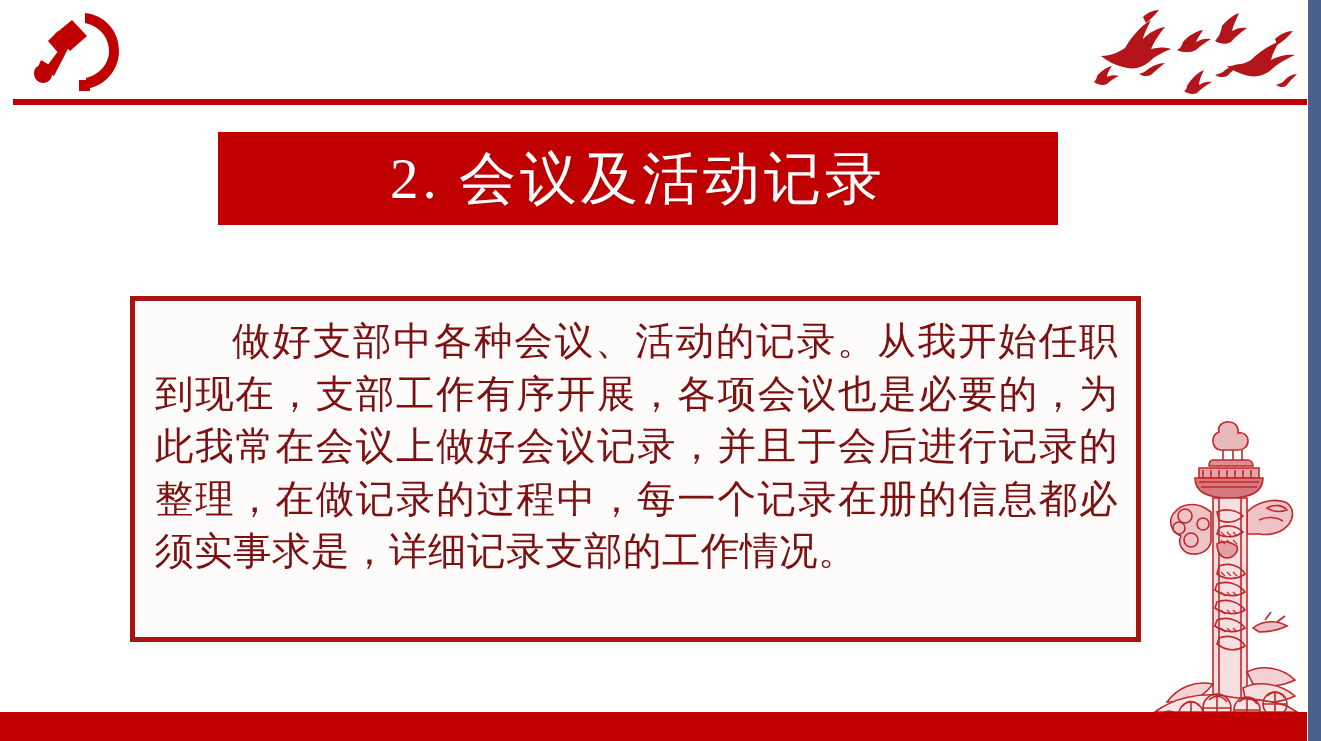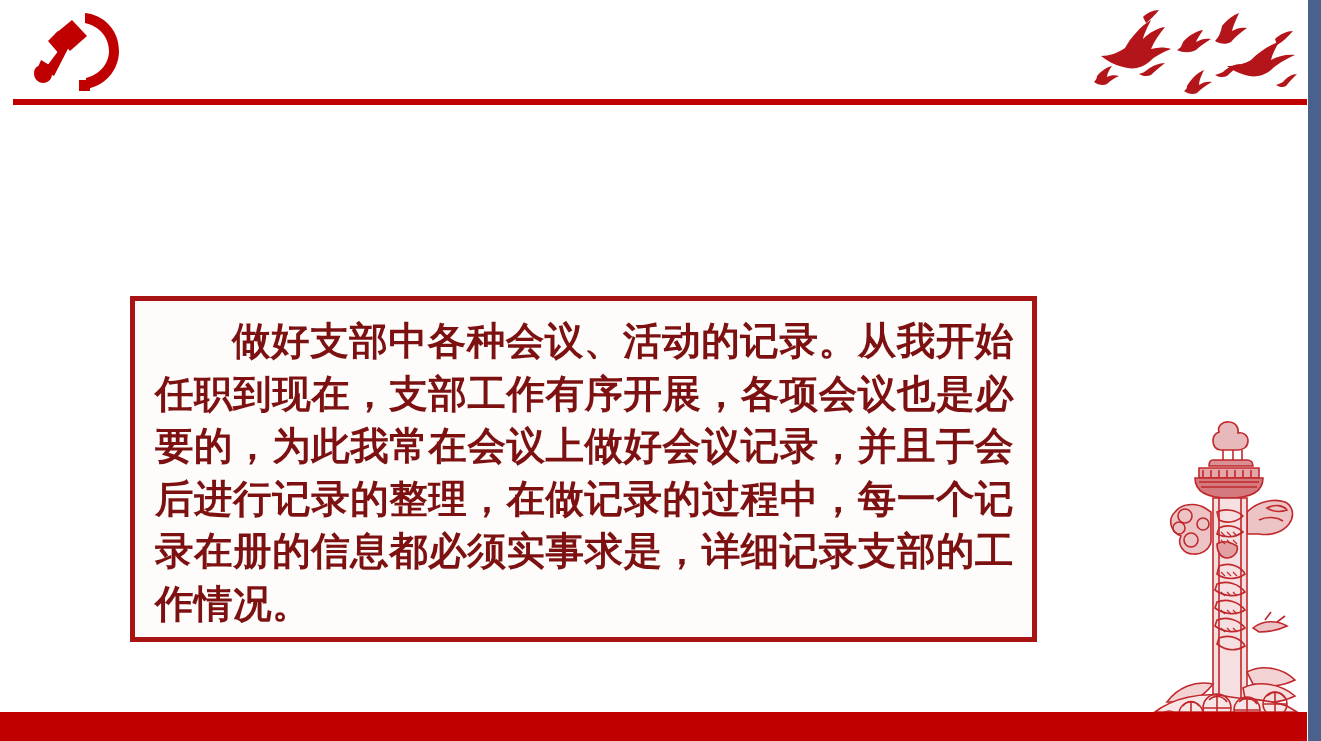--- a/index.html
+++ b/index.html
@@ -91,27 +91,26 @@
     white-space: nowrap;
     font-family: "Liberation Serif", "DejaVu Serif", serif;
     text-shadow: 1px 1px 0 rgba(120,0,0,.35);
   }
 
   
   .body-box {
     position: absolute;
     left: 130px;
     top: 296px;
-    width: 907px;
+    width: 1011px;
     height: 346px;
     box-sizing: border-box;
     border: 5px solid #a81414;
     background: #fdfcfa;
     z-index: 20;
-    font-weight: bold;
   }
   .body-text {
     margin: 0;
     padding: 14px 18px 0 20px;
     color: #7d1111;
     font-size: 38.5px;
     line-height: 52.5px;
     text-align: justify;
     text-justify: inter-ideograph;
     text-indent: 2em;
@@ -199,20 +198,23 @@
 
         <path d="M144 68 C149 63 156 60 162 60 C157 64 152 68 148 72 C144 74 139 73 136 71
                  C139 70 142 69 144 68 Z"></path>
 
         <path d="M204 78 C208 73 213 70 218 70 C214 74 210 78 207 82 C204 84 200 83 197 81
                  C200 80 202 79 204 78 Z"></path>
       </g>
     </svg>
   </div>
 
+  <div class="title-banner">
+    <span class="title-text">2. 会议及活动记录</span>
+  </div>
 
   <div class="body-box">
     <p class="body-text">做好支部中各种会议、活动的记录。从我开始任职到现在，支部工作有序开展，各项会议也是必要的，为此我常在会议上做好会议记录，并且于会后进行记录的整理，在做记录的过程中，每一个记录在册的信息都必须实事求是，详细记录支部的工作情况。</p>
   </div>
 
   <div class="pillar">
     <svg viewBox="0 0 160 325" width="160" height="325" aria-hidden="true">
       <g stroke="#c0282c" fill="none" stroke-width="1.6">
 
         <path d="M72 16 C70 10 76 5 82 6 C88 6 92 11 91 17 C96 16 101 19 101 25

